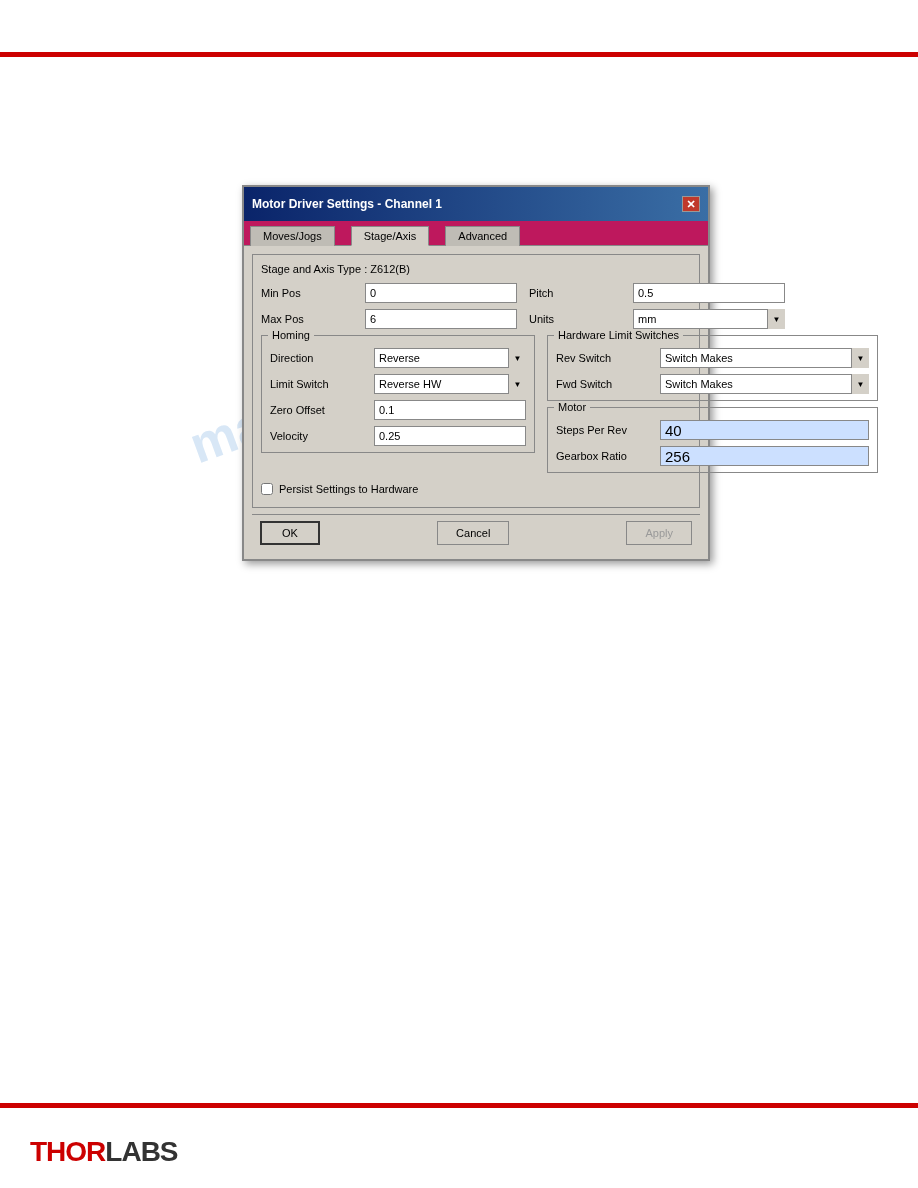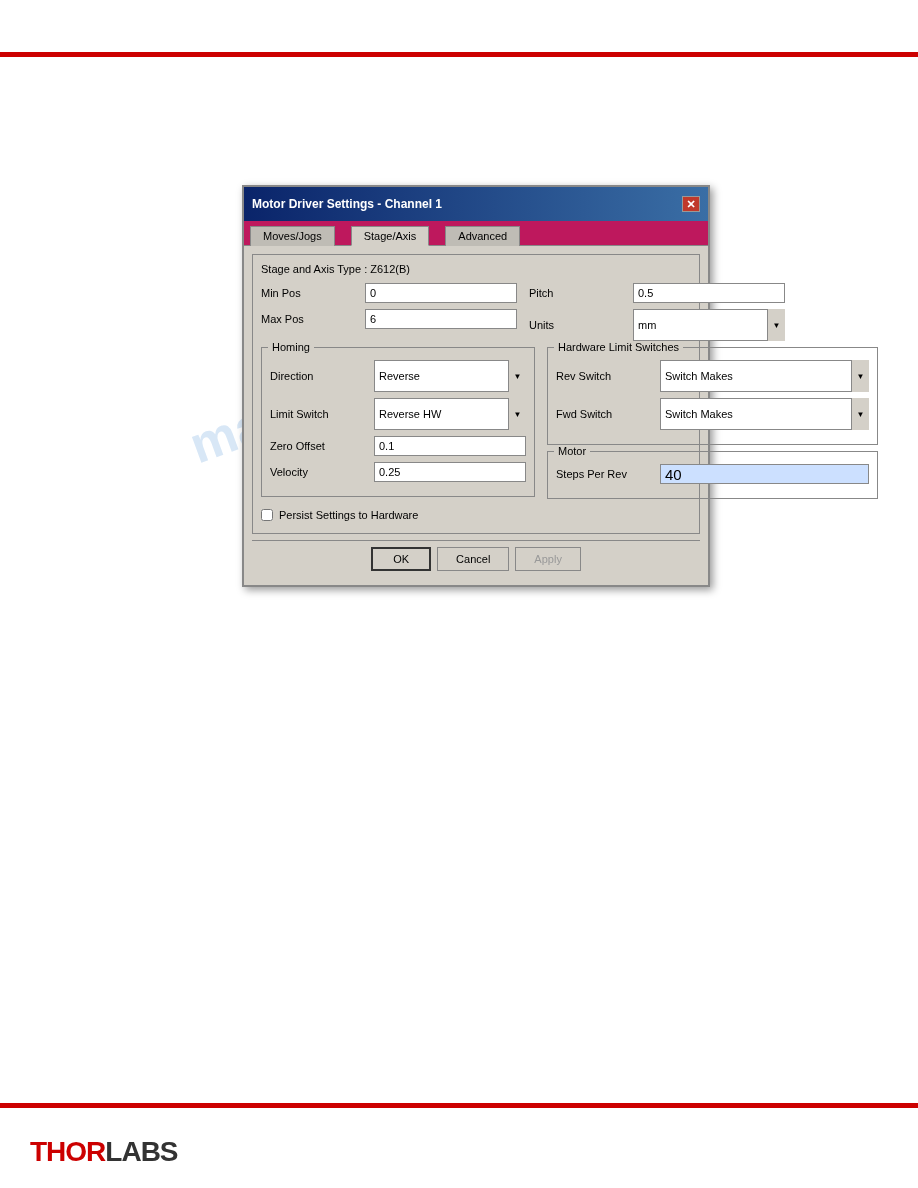--- a/index.html
+++ b/index.html
@@ -192,21 +192,21 @@
       font-size: 11px;
     }
     .select-wrapper {
       flex: 1;
       position: relative;
       display: flex;
       align-items: center;
     }
     .select-wrapper select {
       width: 100%;
-      height: 32px;
+      height: 20px;
       border: 1px solid #888;
       background: white;
       padding: 1px 20px 1px 4px;
       font-size: 11px;
       appearance: none;
       -webkit-appearance: none;
     }
     .select-arrow {
       position: absolute;
       right: 0;
@@ -218,21 +218,21 @@
       display: flex;
       align-items: center;
       justify-content: center;
       font-size: 8px;
       pointer-events: none;
     }
 
     
     .sub-section {
       border: 1px solid #888;
-      padding: 4px 8px 8px 8px;
+      padding: 4px 8px 0 8px;
       margin-bottom: 6px;
       position: relative;
     }
     .sub-section-title {
       position: absolute;
       top: -7px;
       left: 6px;
       background: #d4d0c8;
       padding: 0 4px;
       font-size: 11px;
@@ -253,21 +253,21 @@
       width: 12px;
       height: 12px;
     }
     .checkbox-row label {
       font-size: 11px;
     }
 
     
     .dialog-footer {
       display: flex;
-      justify-content: center;
+      justify-content: space-between;
       gap: 6px;
       padding: 6px 8px;
       border-top: 1px solid #888;
       background: #d4d0c8;
     }
     .btn {
       padding: 3px 18px;
       height: 24px;
       border: 1px solid #888;
       background: #d4d0c8;
@@ -440,20 +440,24 @@
 
           <div class="sub-section">
             <span class="sub-section-title">Motor</span>
             <div class="sub-section-content">
 
               <div class="field-row">
                 <span class="field-label">Steps Per Rev</span>
                 <input class="field-input-blue" type="text" value="40" style="">
               </div>
 
+              <div class="field-row">
+                <span class="field-label">Gearbox Ratio</span>
+                <input class="field-input-blue" type="text" value="256" style="">
+              </div>
 
             </div>
           </div>
 
         </div>
       </div>
 
       <div class="checkbox-row">
         <input type="checkbox" style="">
         <label>Persist Settings to Hardware</label>

